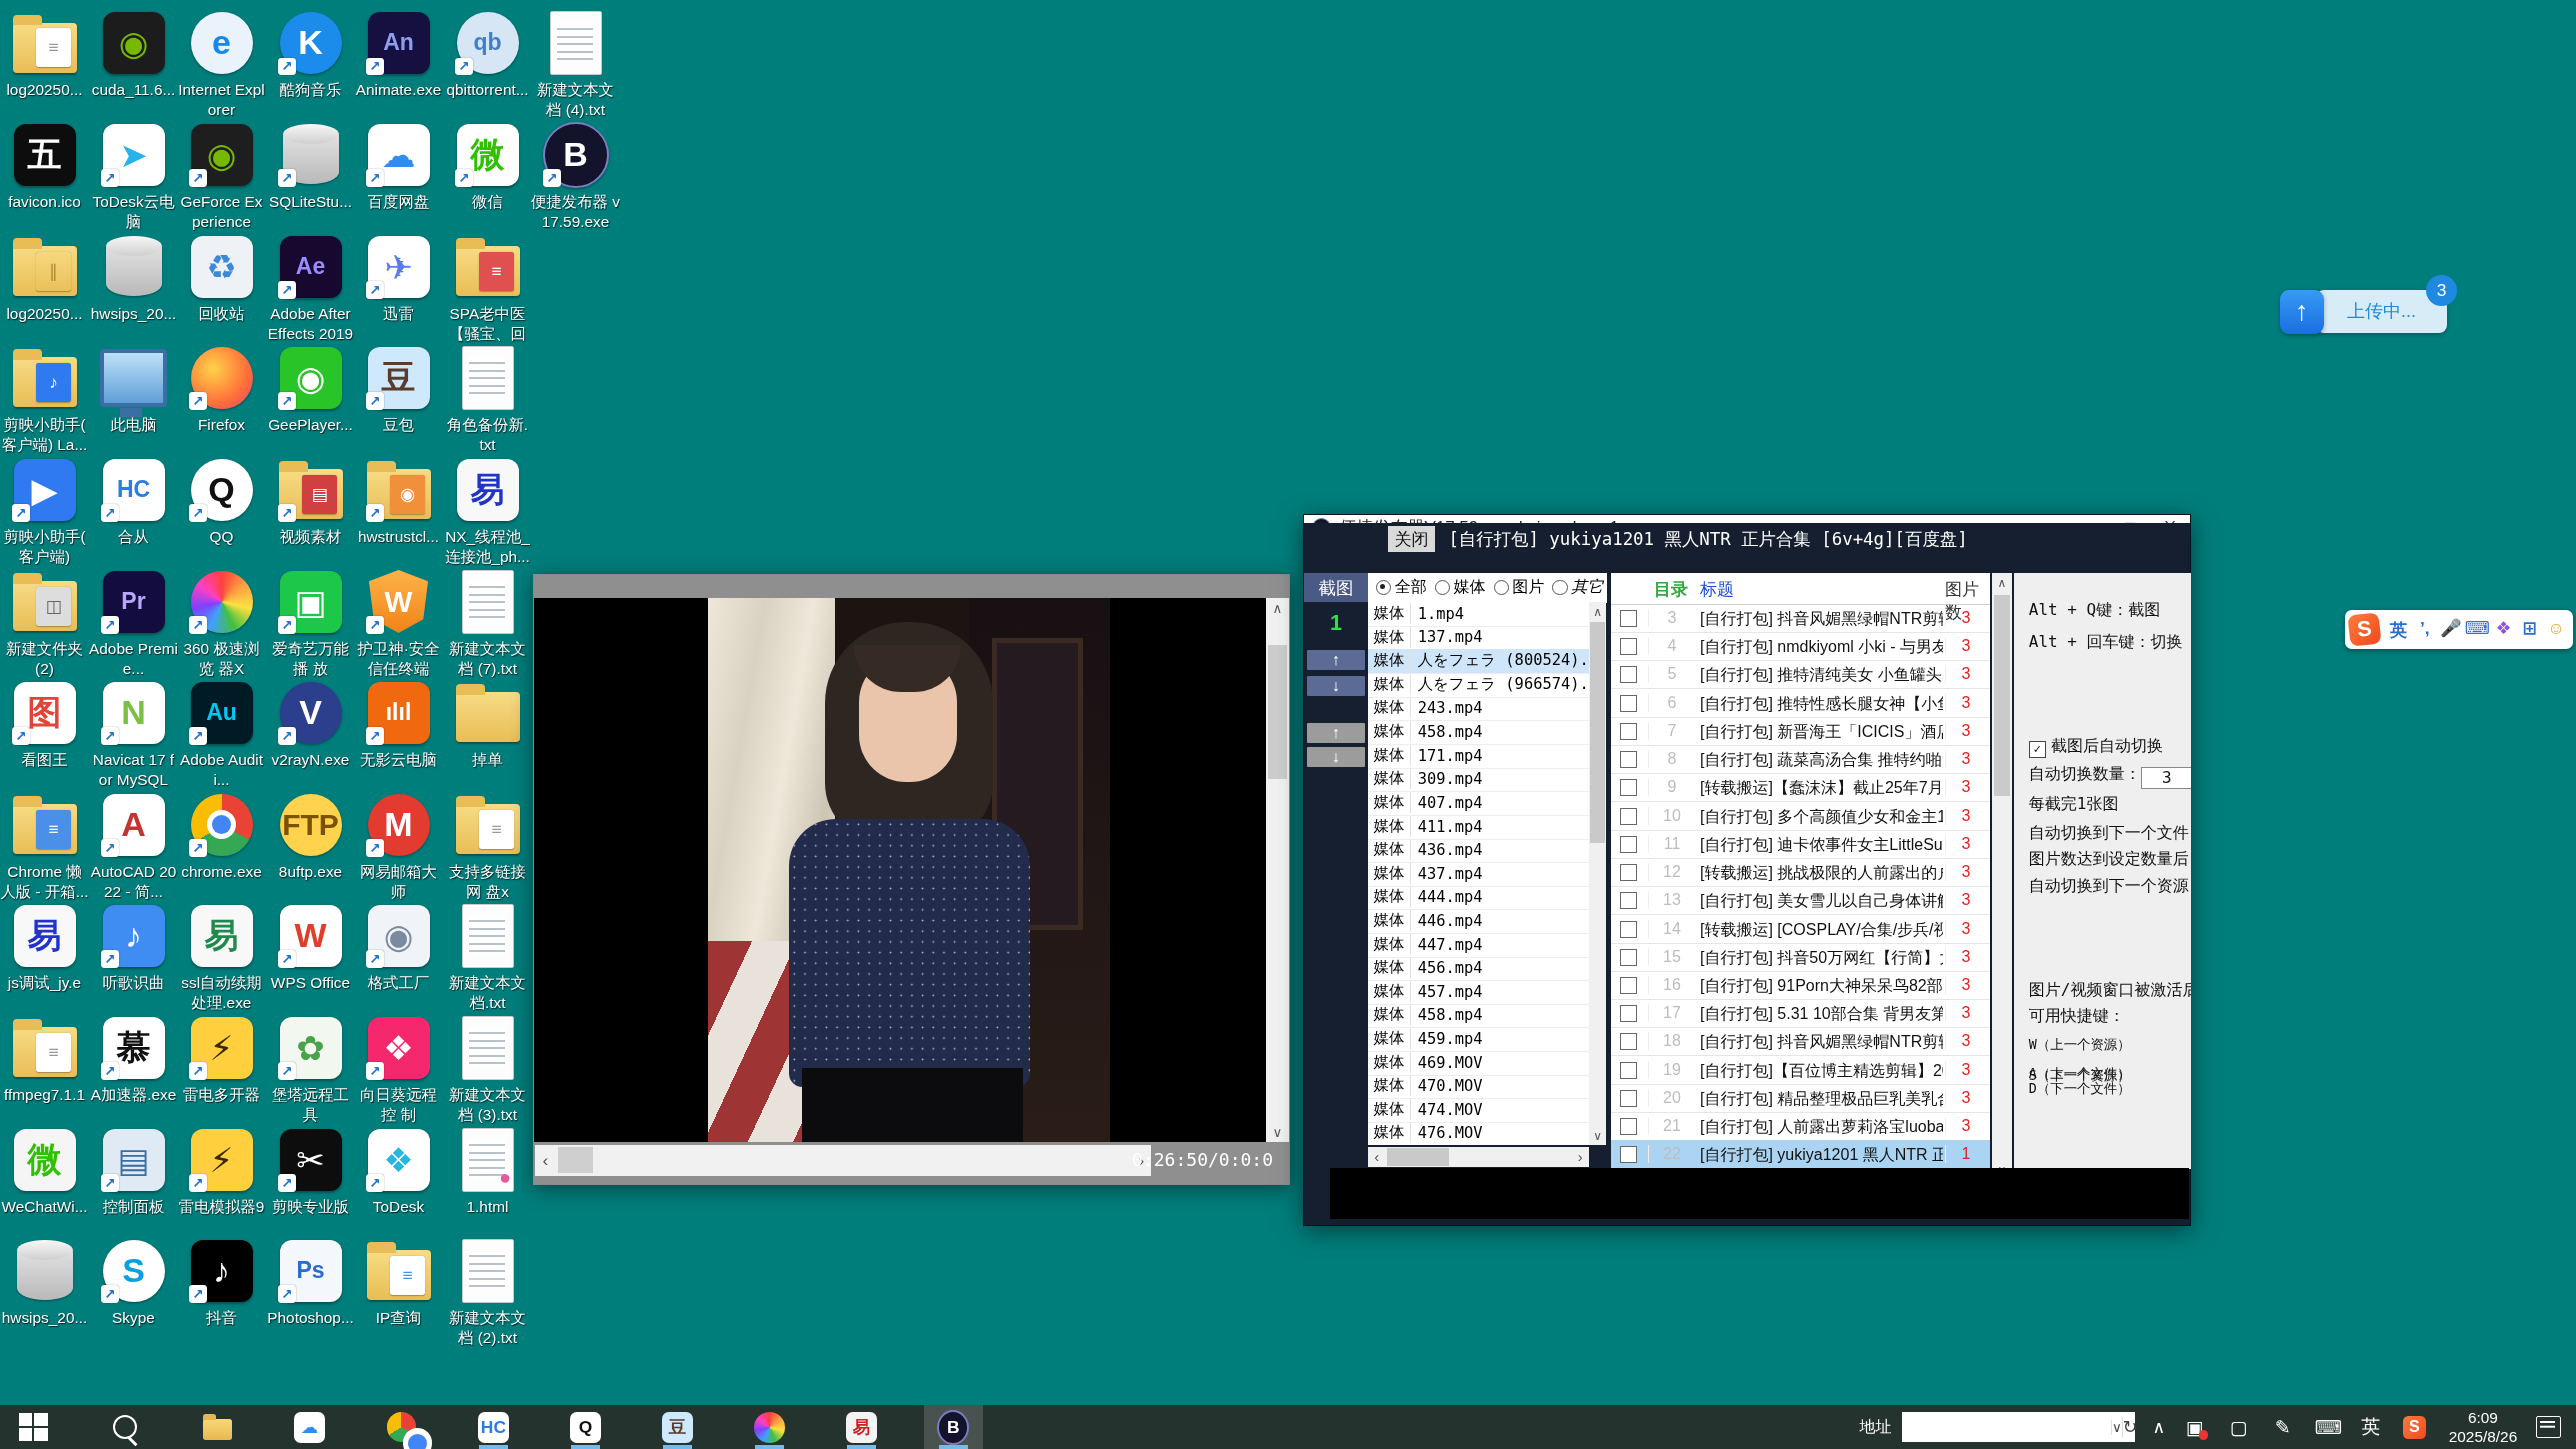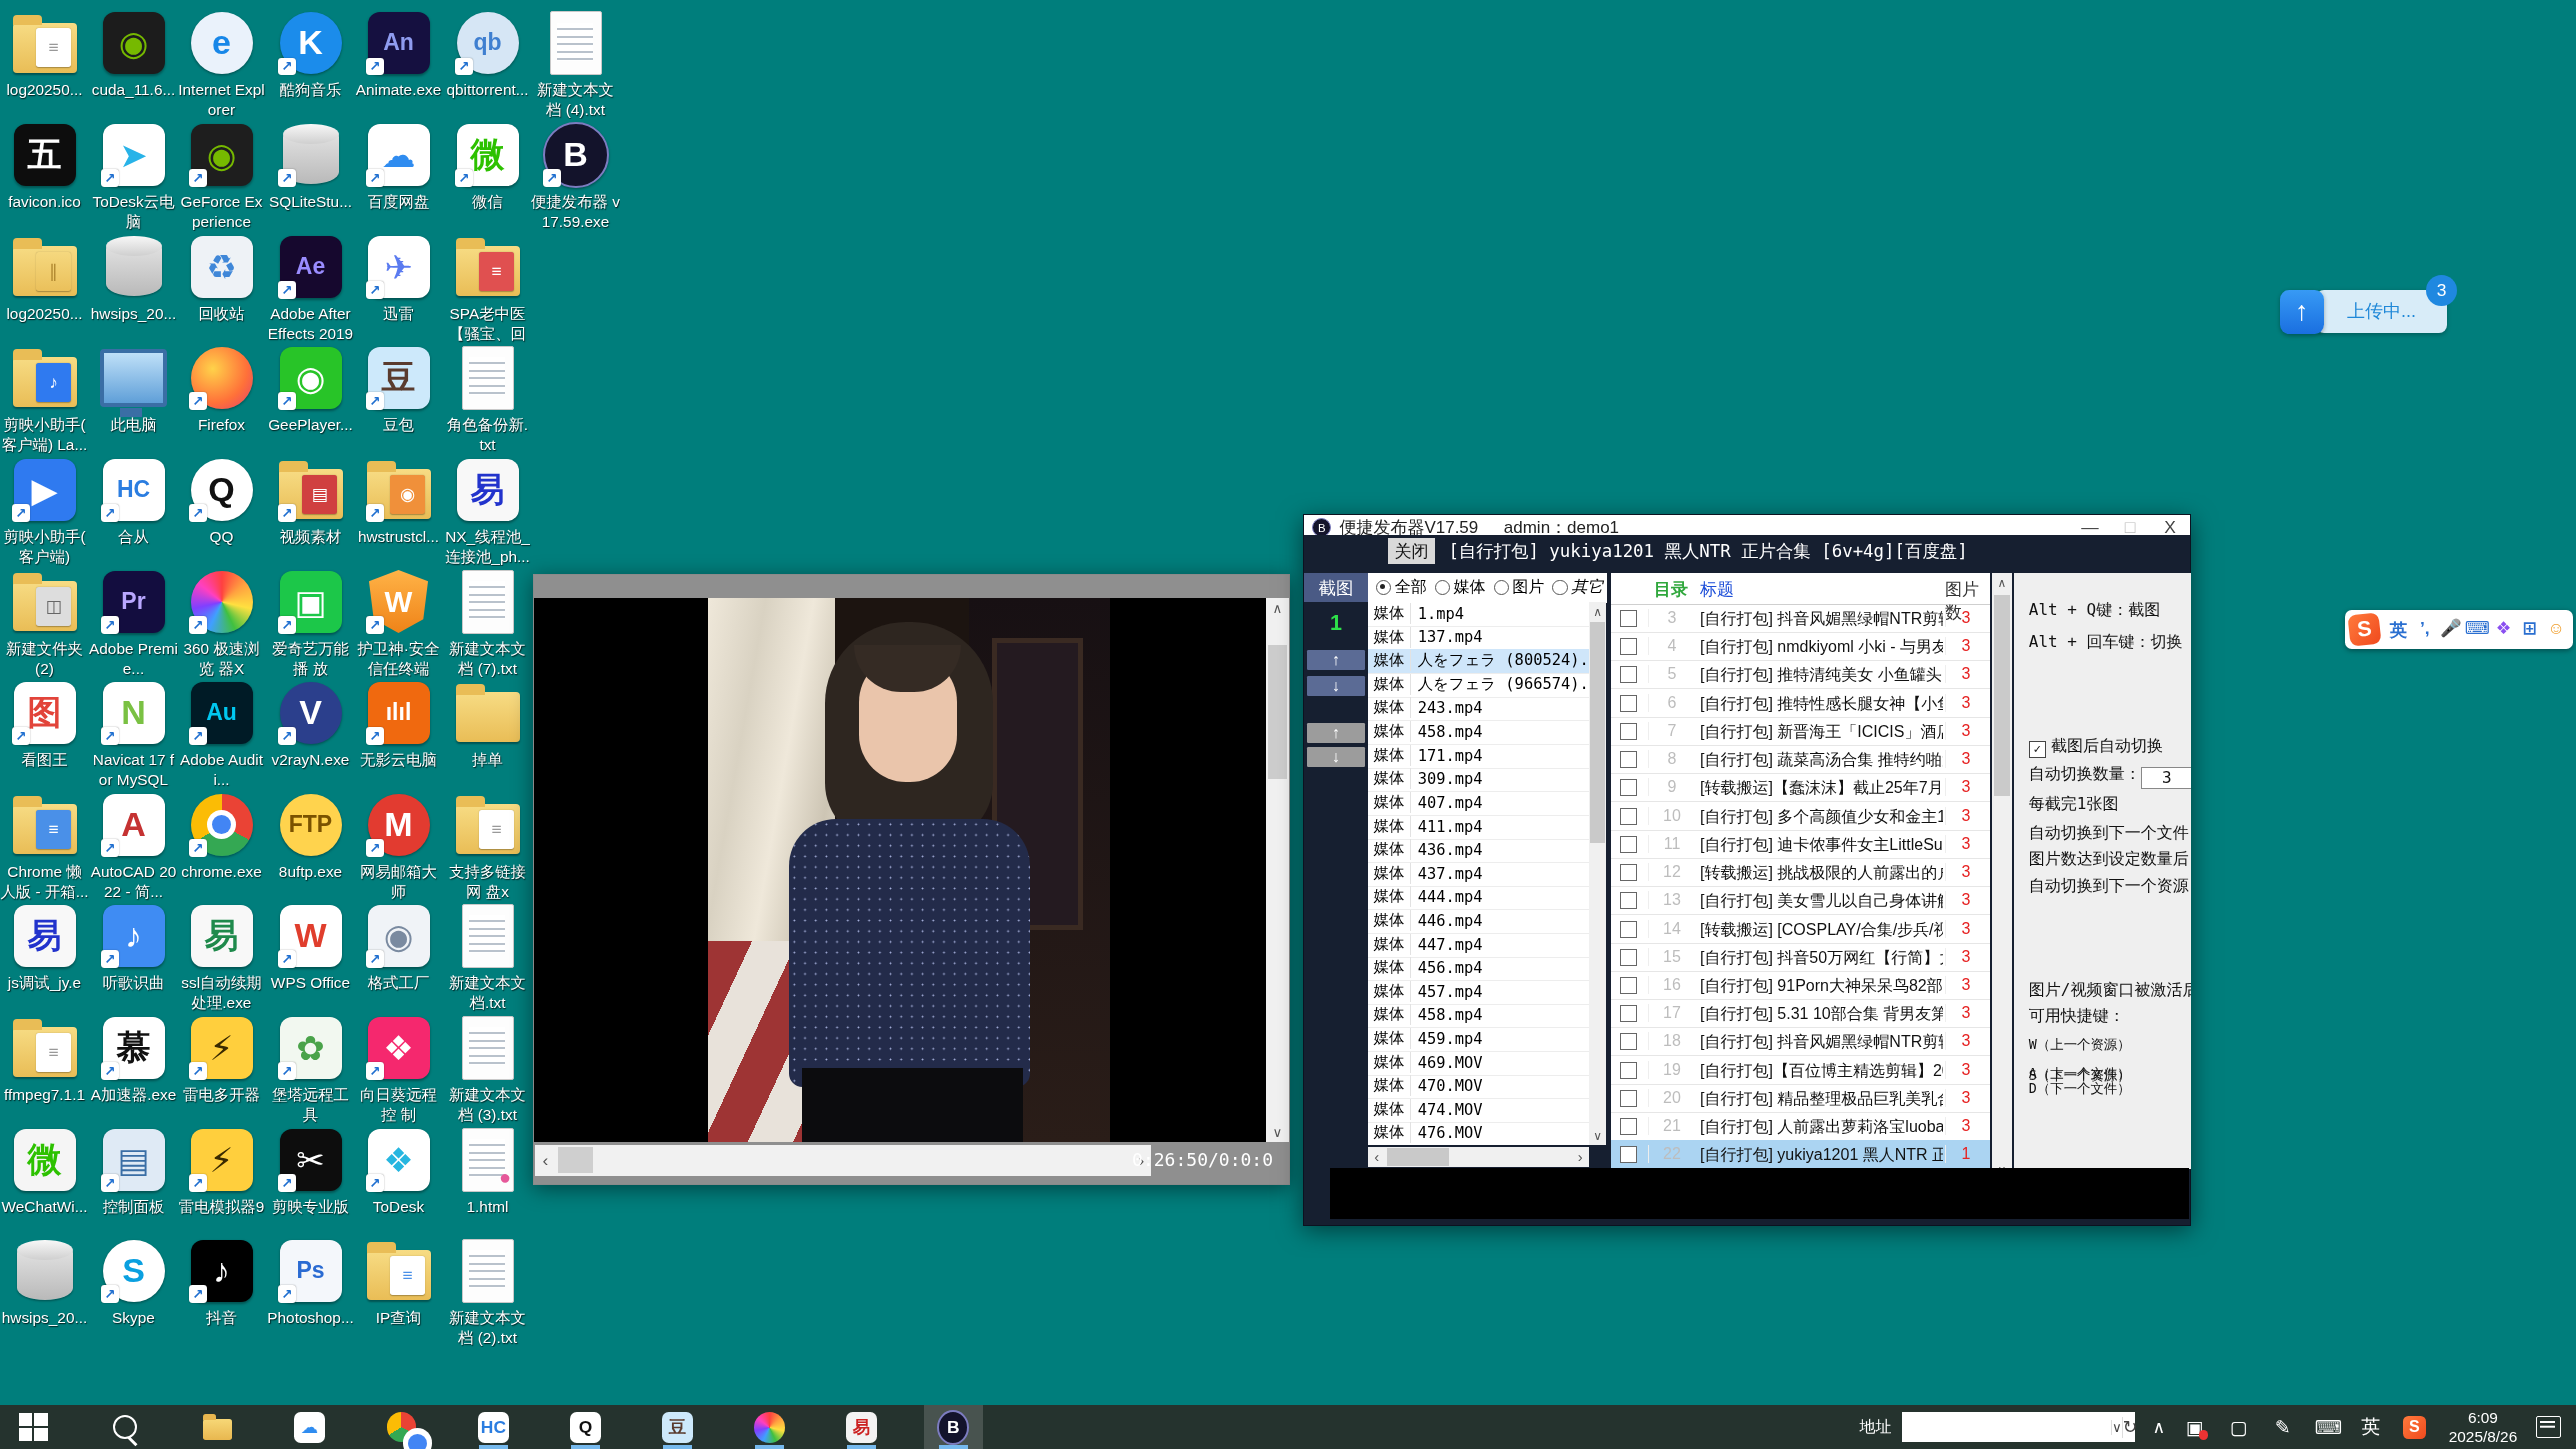--- a/index.html
+++ b/index.html
@@ -57,21 +57,21 @@
   .sc-body{position:absolute;left:81px;top:221px;width:241px;height:268px;border-radius:47px 47px 13.4px 13.4px;
            background:#232b4a;background-image:radial-gradient(#aab4e0 0.8px,transparent 1.1px);background-size:10.7px 10.7px;}
   .sc-skirt{position:absolute;left:94px;top:470px;width:221px;height:74px;background:#0c0c0e;}
   
   .pub{position:absolute;left:1303px;top:514px;width:888px;height:712px;background:#161f30;border:1.3px solid #0c1220;box-shadow:0 5.4px 23px rgba(0,0,0,.5);box-sizing:border-box;}
   .b-title{position:absolute;left:0;top:0;width:100%;height:25.5px;background:#fff;display:flex;align-items:center;}
   .b-ico{width:17.4px;height:17.4px;border-radius:50%;background:#14142c;color:#fff;font-size:11.4px;display:flex;align-items:center;justify-content:center;margin:0 8px;border:1.3px solid #7c7cc0;}
   .b-title .t{font-size:17px;color:#222;}
   .b-title .a{font-size:17px;color:#222;margin-left:25.5px;flex:1;}
   .b-btn{width:40px;text-align:center;font-size:17.4px;color:#444;}
-  .b-menu{position:absolute;left:0;top:20px;width:100%;height:32px;background:#161f30;display:flex;align-items:center;}
+  .b-menu{position:absolute;left:0;top:8px;width:100%;height:32px;background:#161f30;display:flex;align-items:center;}
   .b-close{margin-left:84px;width:47px;height:25.5px;background:#d9d9d9;color:#111;font-size:17px;display:flex;align-items:center;justify-content:center;}
   .b-res{color:#fff;font-size:17.4px;margin-left:13.4px;font-family:"DejaVu Sans Mono",monospace;}
   .b-shot{position:absolute;left:0;top:58px;width:64px;height:29.5px;background:#4a5a85;color:#fff;font-size:17.4px;display:flex;align-items:center;justify-content:center;}
   .b-strip{position:absolute;left:0;top:87px;width:64px;height:617px;background:#161f30;}
   .b-one{position:absolute;left:0;top:9.4px;width:64px;text-align:center;color:#2ee04a;font-size:21.5px;font-weight:bold;}
   .b-arrow{position:absolute;left:2.7px;width:58px;height:20px;display:flex;align-items:center;justify-content:center;color:#fff;font-size:16px;border-radius:1.3px;}
   .b-arrow.blue{background:#5b6b95;} .b-arrow.gray{background:#9c9c9c;}
   .b-radios{position:absolute;left:64px;top:58px;width:239px;height:29.5px;background:#fff;display:flex;align-items:center;font-size:16px;}
   .radio{display:flex;align-items:center;margin-left:8px;}
   .radio .rb{width:13.4px;height:13.4px;border:1.3px solid #555;border-radius:50%;margin-right:3.4px;position:relative;}
@@ -475,21 +475,21 @@
       </div>
       <div class="dicon" style="left: 177px; top: 791px;">
         <div class="art">
           <div class="ic-chrome"></div>
           <div class="shortcut">↗</div>
         </div>
         <div class="lbl">chrome.exe</div>
       </div>
       <div class="dicon" style="left: 266px; top: 791px;">
         <div class="art">
-          <div class="ic-circle" style="background: rgb(255, 211, 77); color: rgb(122, 82, 0); font-size: 23px;">FTP</div>
+          <div class="ic-circle" style="background: rgb(255, 211, 77); color: rgb(122, 82, 0); font-size: 30px;">FTP</div>
         </div>
         <div class="lbl">8uftp.exe</div>
       </div>
       <div class="dicon" style="left: 354px; top: 791px;">
         <div class="art">
           <div class="ic-circle" style="background: rgb(226, 59, 48); color: rgb(255, 255, 255); font-size: 34px;">M</div>
           <div class="shortcut">↗</div>
         </div>
         <div class="lbl">网易邮箱大师</div>
       </div>

